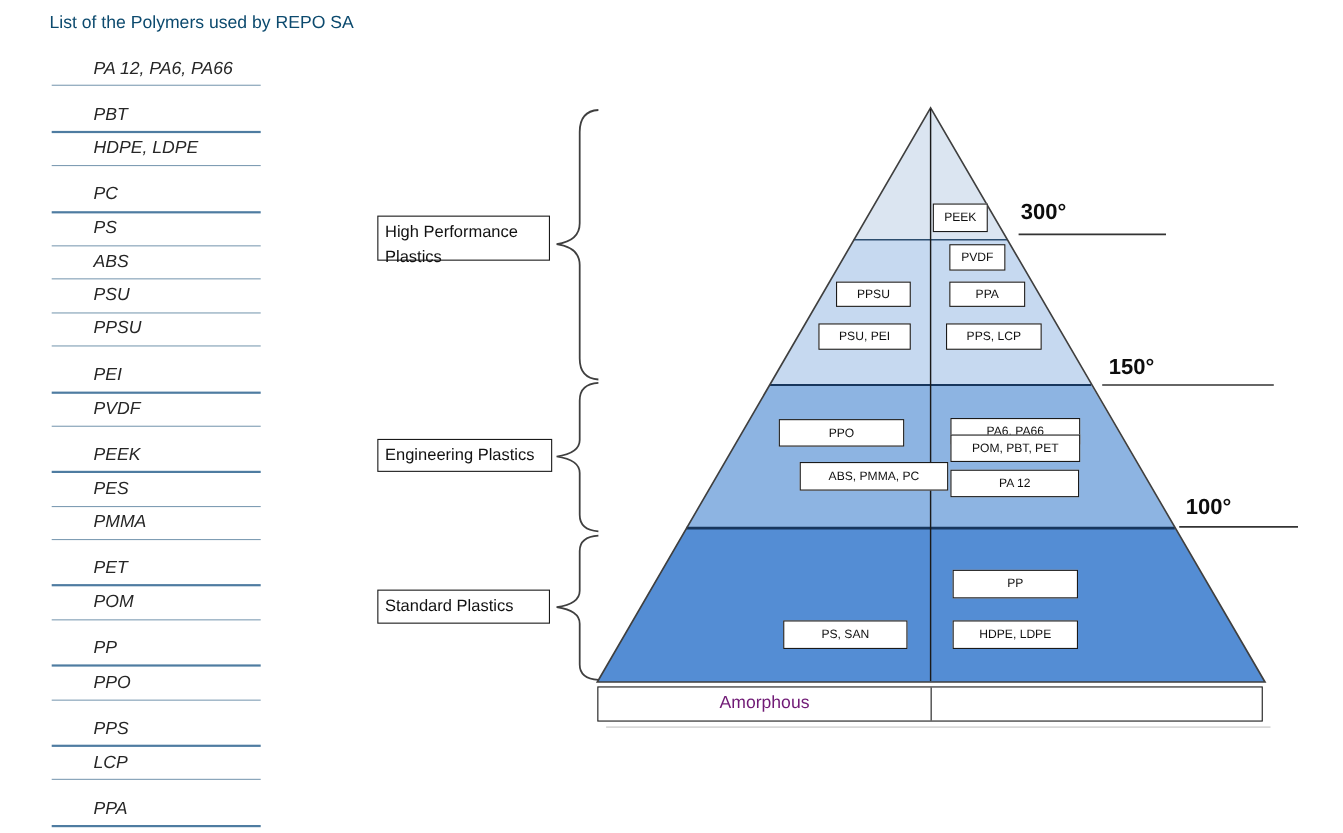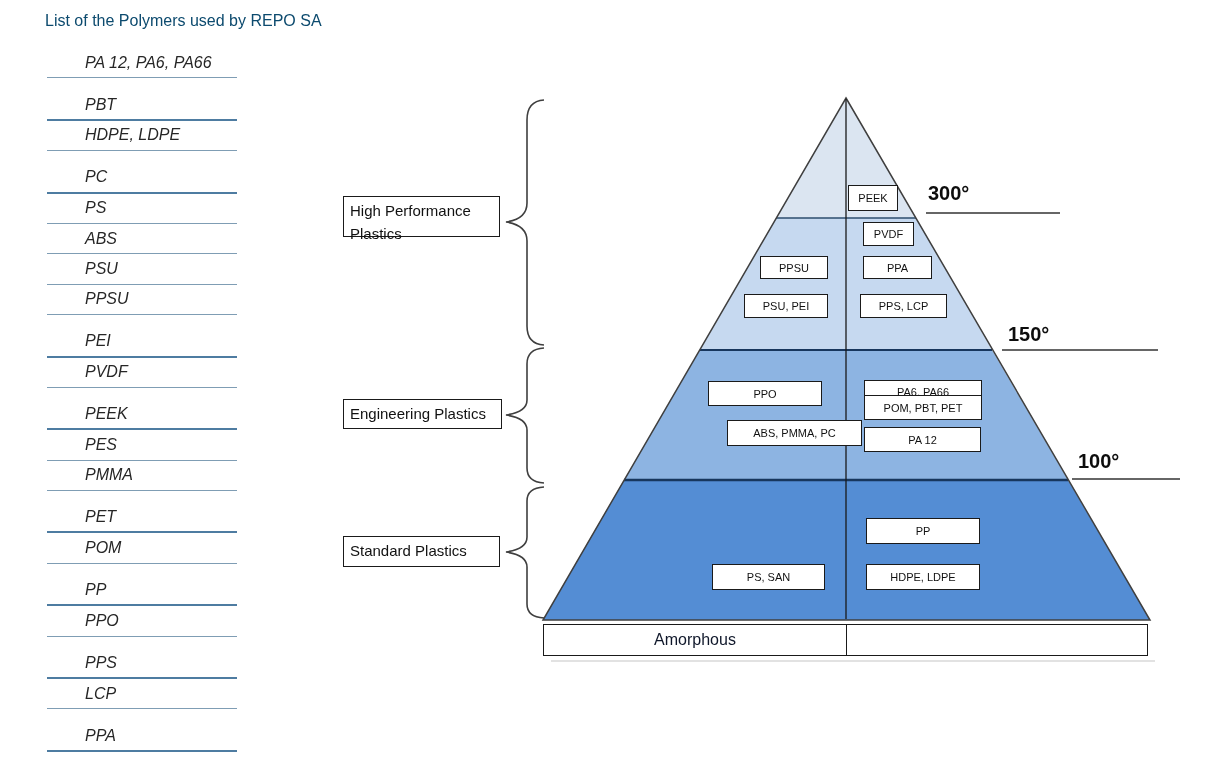--- a/index.html
+++ b/index.html
@@ -29,21 +29,21 @@
           box-sizing:border-box;font-size:15px;color:#111;
           padding:3px 6px;line-height:1.5;}
 
   
   .temp{position:absolute;font-weight:bold;font-size:20px;color:#0d0d0d;}
 
   
   .bar{position:absolute;left:543px;top:624px;width:605px;height:32px;
        border:1px solid #1a1a1a;box-sizing:border-box;display:flex;background:#fff;}
   .bar .cell{display:flex;align-items:center;justify-content:center;
-             font-size:16px;color:#0f172a;box-sizing:border-box;}
+             font-size:16px;color:#701a75;box-sizing:border-box;}
   .bar .cell.left{width:303px;border-right:1.5px solid #1a1a1a;}
   .bar .cell.right{flex:1;}
 </style>
 </head>
 <body>
 
 <div id="canvas">
 
   <div class="title">List of the Polymers used by REPO SA</div>
 

